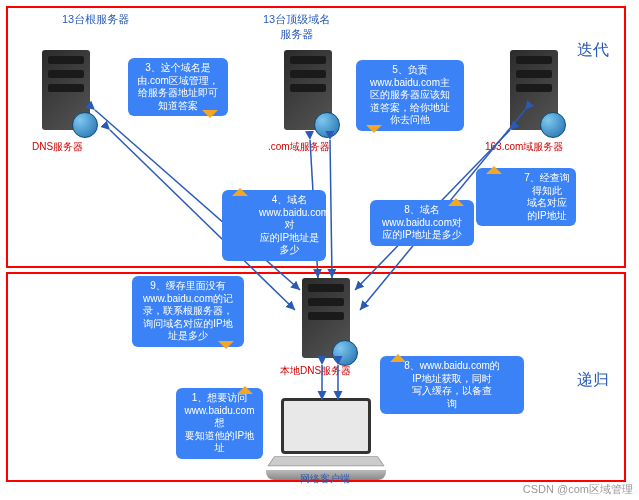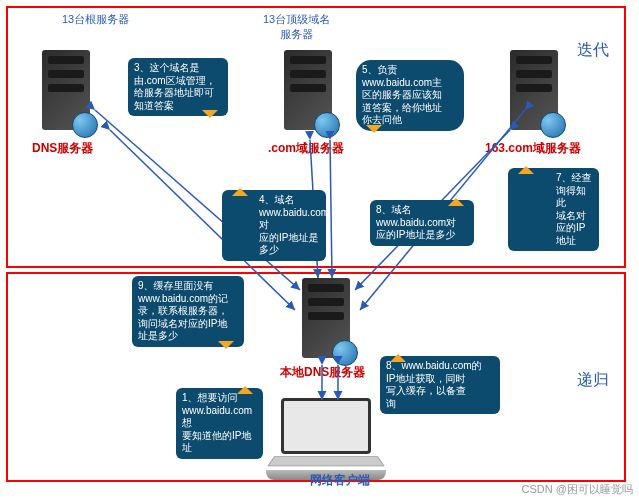--- a/index.html
+++ b/index.html
@@ -2,24 +2,24 @@
 <html><head>
 <meta charset="utf-8">
 <style>
   * { box-sizing: border-box; margin: 0; padding: 0; }
   body { width: 639px; height: 500px; font-family: "Microsoft YaHei", sans-serif; position: relative; background: #fff; }
   .frame { position: absolute; border: 2px solid red; }
   .server { position: absolute; width: 48px; height: 80px; }
   .server-body { width: 48px; height: 80px; background: linear-gradient(135deg,#2b2b2b,#555); border-radius: 3px; position: relative; }
   .server-body::before { content:""; position:absolute; top:6px; left:6px; right:6px; height:8px; background:#1a1a1a; border-radius:2px; box-shadow: 0 14px 0 #1a1a1a, 0 28px 0 #1a1a1a; }
   .globe { position:absolute; bottom:-8px; right:-8px; width:26px; height:26px; border-radius:50%; background: radial-gradient(circle at 30% 30%, #7ec8f0, #1e6aa8); border:1px solid #0d4a7a; }
-  .label { position:absolute; font-size:12px; color:#cc0000; white-space:nowrap;font-weight:bold; }
+  .label { position:absolute; font-size:10px; color:#cc0000; white-space:nowrap; }
   .toplabel { position:absolute; font-size:11px; color:#2a5ab8; white-space:nowrap; text-align:center; }
   .bigtxt { position:absolute; font-size:16px; color:#2a5ab8; }
-  .bubble { position:absolute; background:#0c4a6e; color:#fff; font-size:10px; padding:4px 6px; border-radius:6px; line-height:1.25; }
+  .bubble { position:absolute; background:#3b82f6; color:#fff; font-size:10px; padding:4px 6px; border-radius:6px; line-height:1.25; text-align:center; }
   .bubble::after { content:""; position:absolute; width:0; height:0; border:8px solid transparent; }
   .tail-br::after { bottom:-10px; right:10px; border-top-color:#f5a623; }
   .tail-bl::after { bottom:-10px; left:10px; border-top-color:#f5a623; }
   .tail-tl::after { top:-10px; left:10px; border-bottom-color:#f5a623; }
   .tail-tr::after { top:-10px; right:10px; border-bottom-color:#f5a623; }
   .laptop { position:absolute; width:120px; height:80px; }
   .laptop .screen { width:90px; height:56px; background:#e8e8e8; border:3px solid #333; border-radius:4px; margin:0 auto; }
   .laptop .base { width:120px; height:10px; background:linear-gradient(#bbb,#888); border-radius:0 0 8px 8px; margin-top:2px; }
   .laptop .kb { width:110px; height:14px; background:#ccc; margin:0 auto; transform:perspective(80px) rotateX(45deg); border:1px solid #999;}
   svg.arrows { position:absolute; top:0; left:0; width:639px; height:500px; pointer-events:none; }
@@ -60,21 +60,21 @@
     <div class="server-body"></div>
     <div class="globe"></div>
   </div>
 <div class="label" style="left:280px; top:364px;">本地DNS服务器</div>
 
 <div class="laptop" style="left:266px; top:398px;">
   <div class="screen"></div>
     <div class="kb"></div>
     <div class="base"></div>
 </div>
-<div class="label" style="left:300px; top:472px; color:#2a5ab8;margin-left:10px;">网络客户端</div>
+<div class="label" style="left:300px; top:472px; color:#2a5ab8;">网络客户端</div>
 
 <svg class="arrows">
   <defs>
     <marker id="ah" markerWidth="8" markerHeight="8" refX="6" refY="3" orient="auto">
         <path d="M0,0 L6,3 L0,6 Z" fill="#2a5ab8"></path>
       </marker>
   </defs>
   <g stroke="#2a5ab8" stroke-width="1.5" fill="none" marker-end="url(#ah)" marker-start="url(#ah)">
     <line x1="95" y1="110" x2="300" y2="290"></line>
     <line x1="110" y1="130" x2="295" y2="310"></line>
@@ -84,39 +84,39 @@
     <line x1="525" y1="110" x2="360" y2="310"></line>
     <line x1="322" y1="365" x2="322" y2="400"></line>
     <line x1="338" y1="365" x2="338" y2="400"></line>
   </g>
 </svg>
 
 <div class="bubble tail-br" style="left:128px; top:58px; width:100px; white-space:pre-line;">3、这个域名是
 由.com区域管理，
 给服务器地址即可
 知道答案</div>
-<div class="bubble tail-bl" style="left:356px; top:60px; width:108px; white-space:pre-line;border-radius:15px;">5、负责
+<div class="bubble tail-bl" style="left:356px; top:60px; width:108px; white-space:pre-line;">5、负责
 www.baidu.com主
 区的服务器应该知
 道答案，给你地址
 你去问他</div>
-<div class="bubble tail-tl" style="left:508px; top:168px; width:91px; white-space:pre-line;padding-left:48px;">7、经查询得知此
+<div class="bubble tail-tl" style="left:476px; top:168px; width:100px; white-space:pre-line;padding-left:48px;">7、经查询得知此
 域名对应的IP地址</div>
 <div class="bubble tail-tl" style="left:222px; top:190px; width:104px; white-space:pre-line;padding-left:37px;">4、域名
 www.baidu.com对
 应的IP地址是多少</div>
 <div class="bubble tail-tr" style="left:370px; top:200px; width:104px; white-space:pre-line;">8、域名
 www.baidu.com对
 应的IP地址是多少</div>
 <div class="bubble tail-br" style="left:132px; top:276px; width:112px; white-space:pre-line;">9、缓存里面没有
 www.baidu.com的记
 录，联系根服务器，
 询问域名对应的IP地
 址是多少</div>
 <div class="bubble tail-tr" style="left:176px; top:388px; width:87px; white-space:pre-line;">1、想要访问
 www.baidu.com 想
 要知道他的IP地址</div>
-<div class="bubble tail-tl" style="left:380px; top:356px; width:120px; white-space:pre-line;">8、www.baidu.com的
+<div class="bubble tail-tl" style="left:380px; top:356px; width:144px; white-space:pre-line;">8、www.baidu.com的
 IP地址获取，同时
 写入缓存，以备查
 询</div>
 
-<div class="watermark">CSDN @困可以睡觉吗</div>
+<div class="watermark">CSDN @com区域管理</div>
 
 </body></html>

